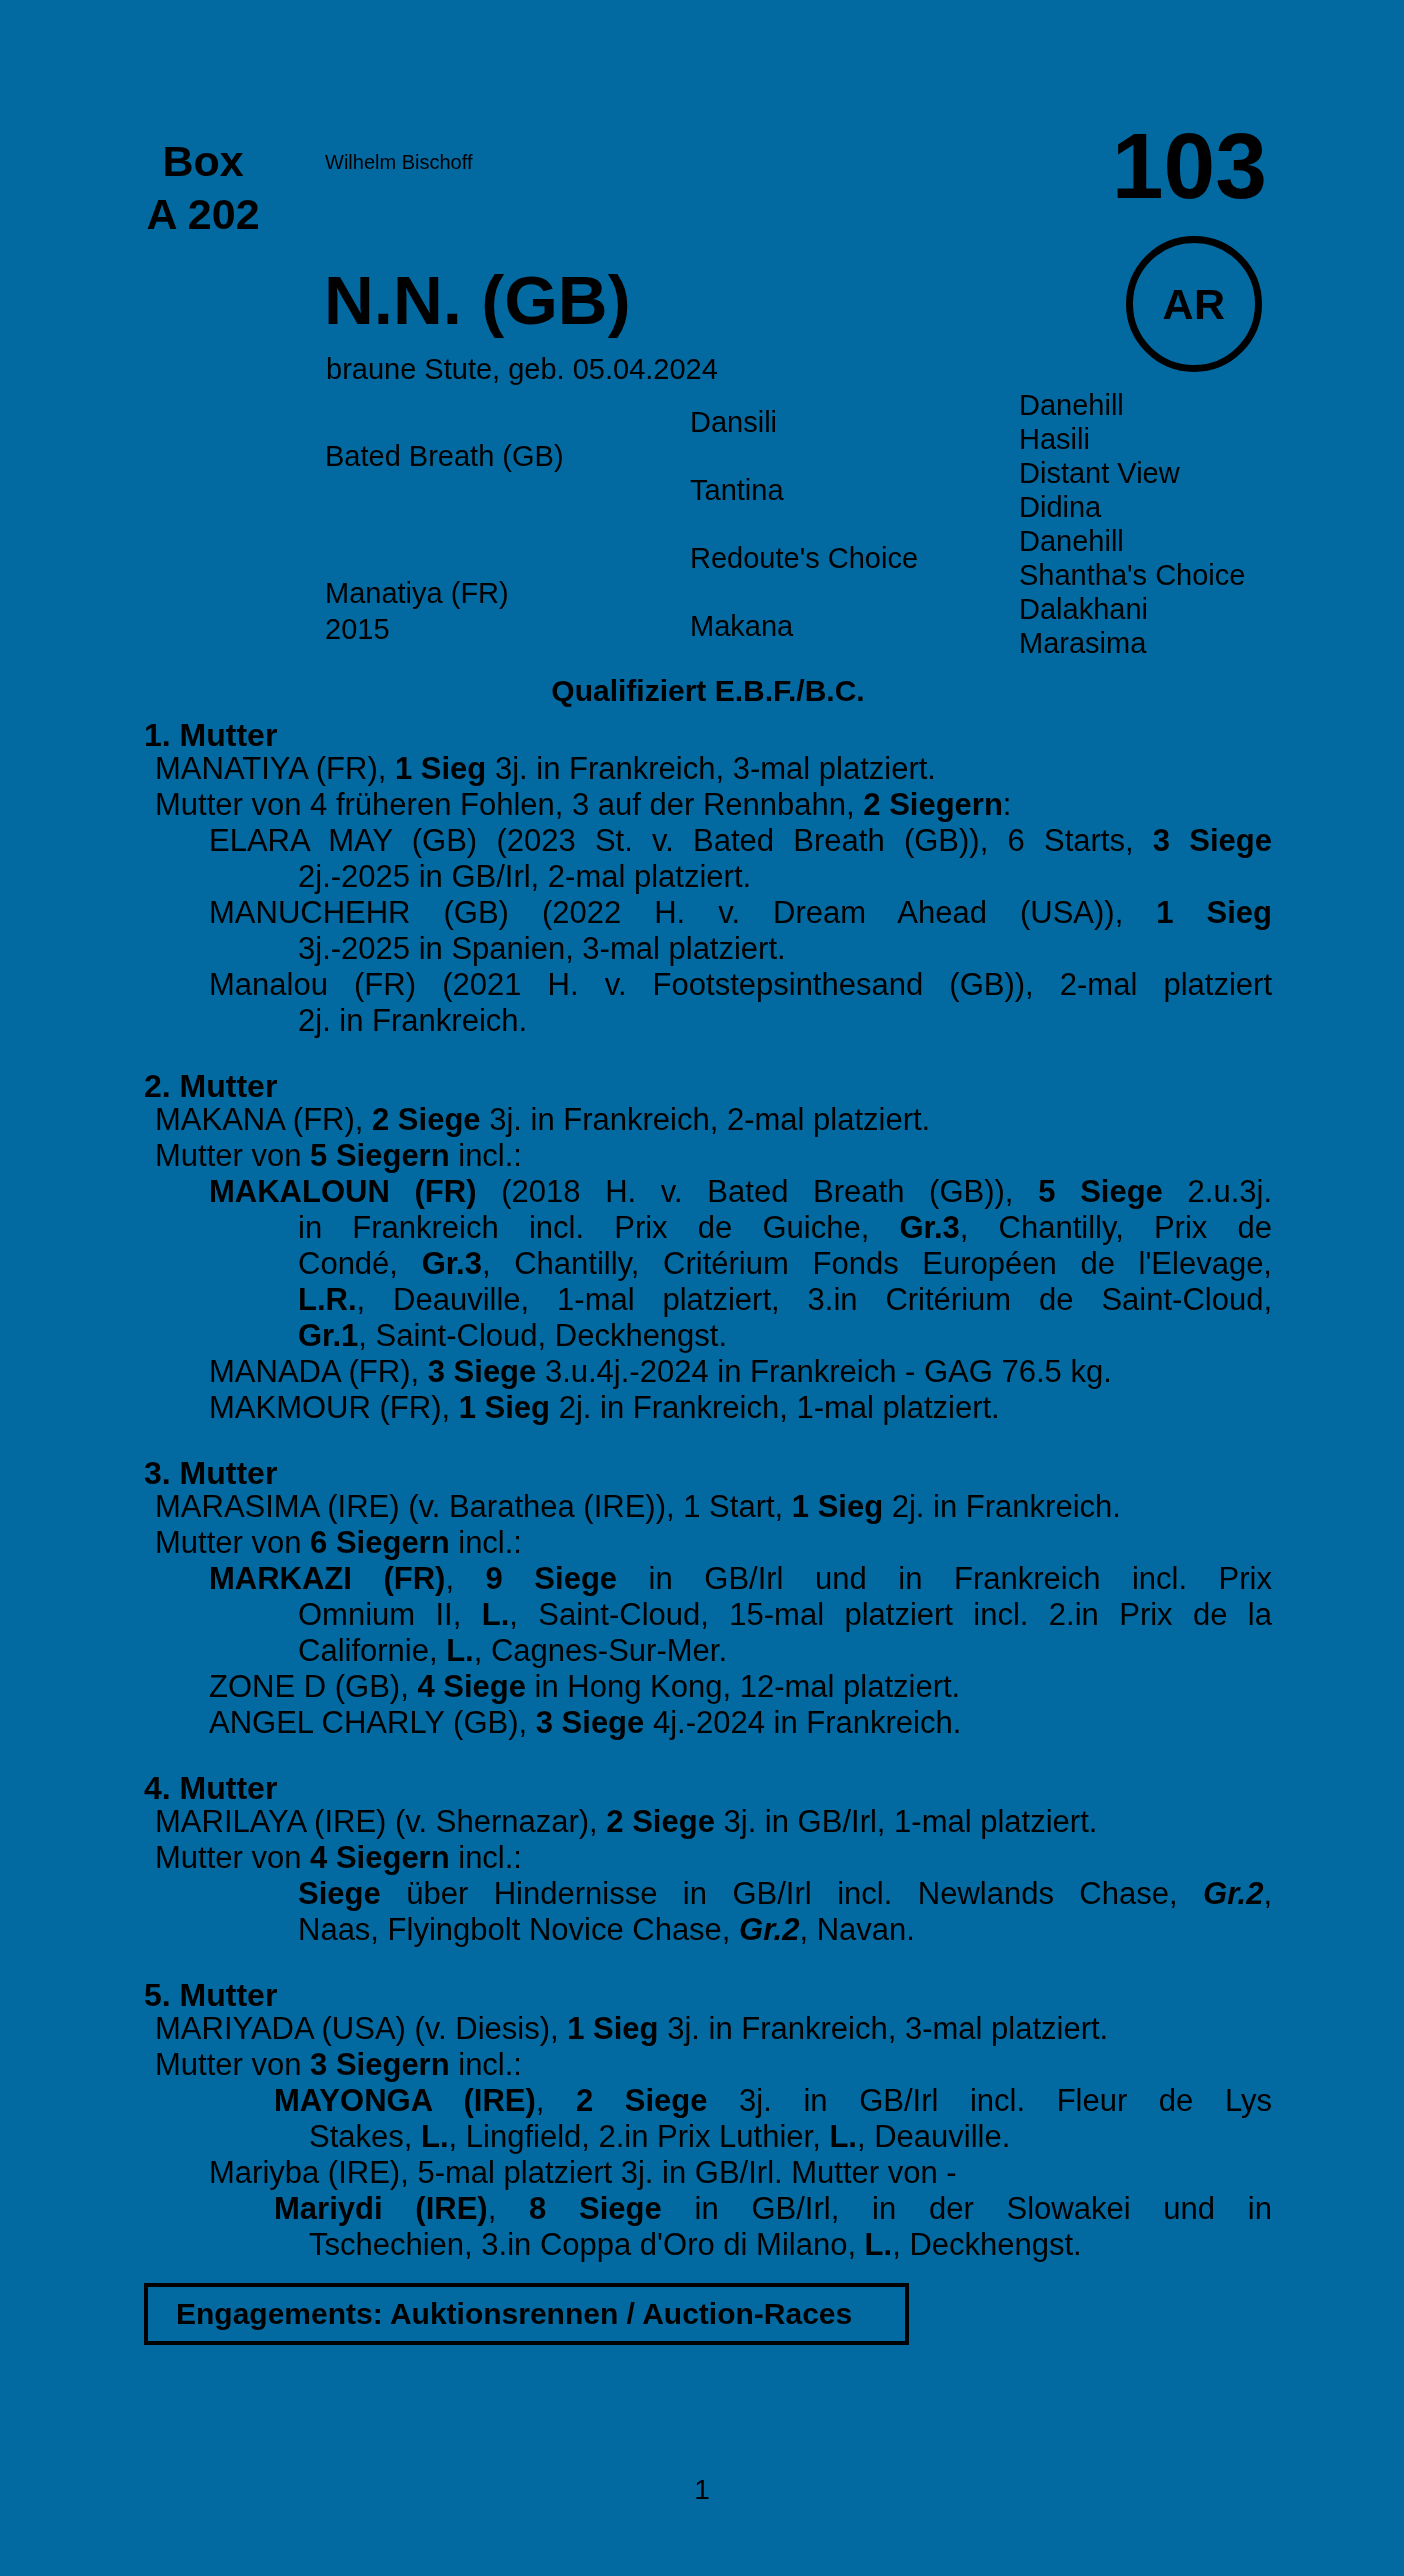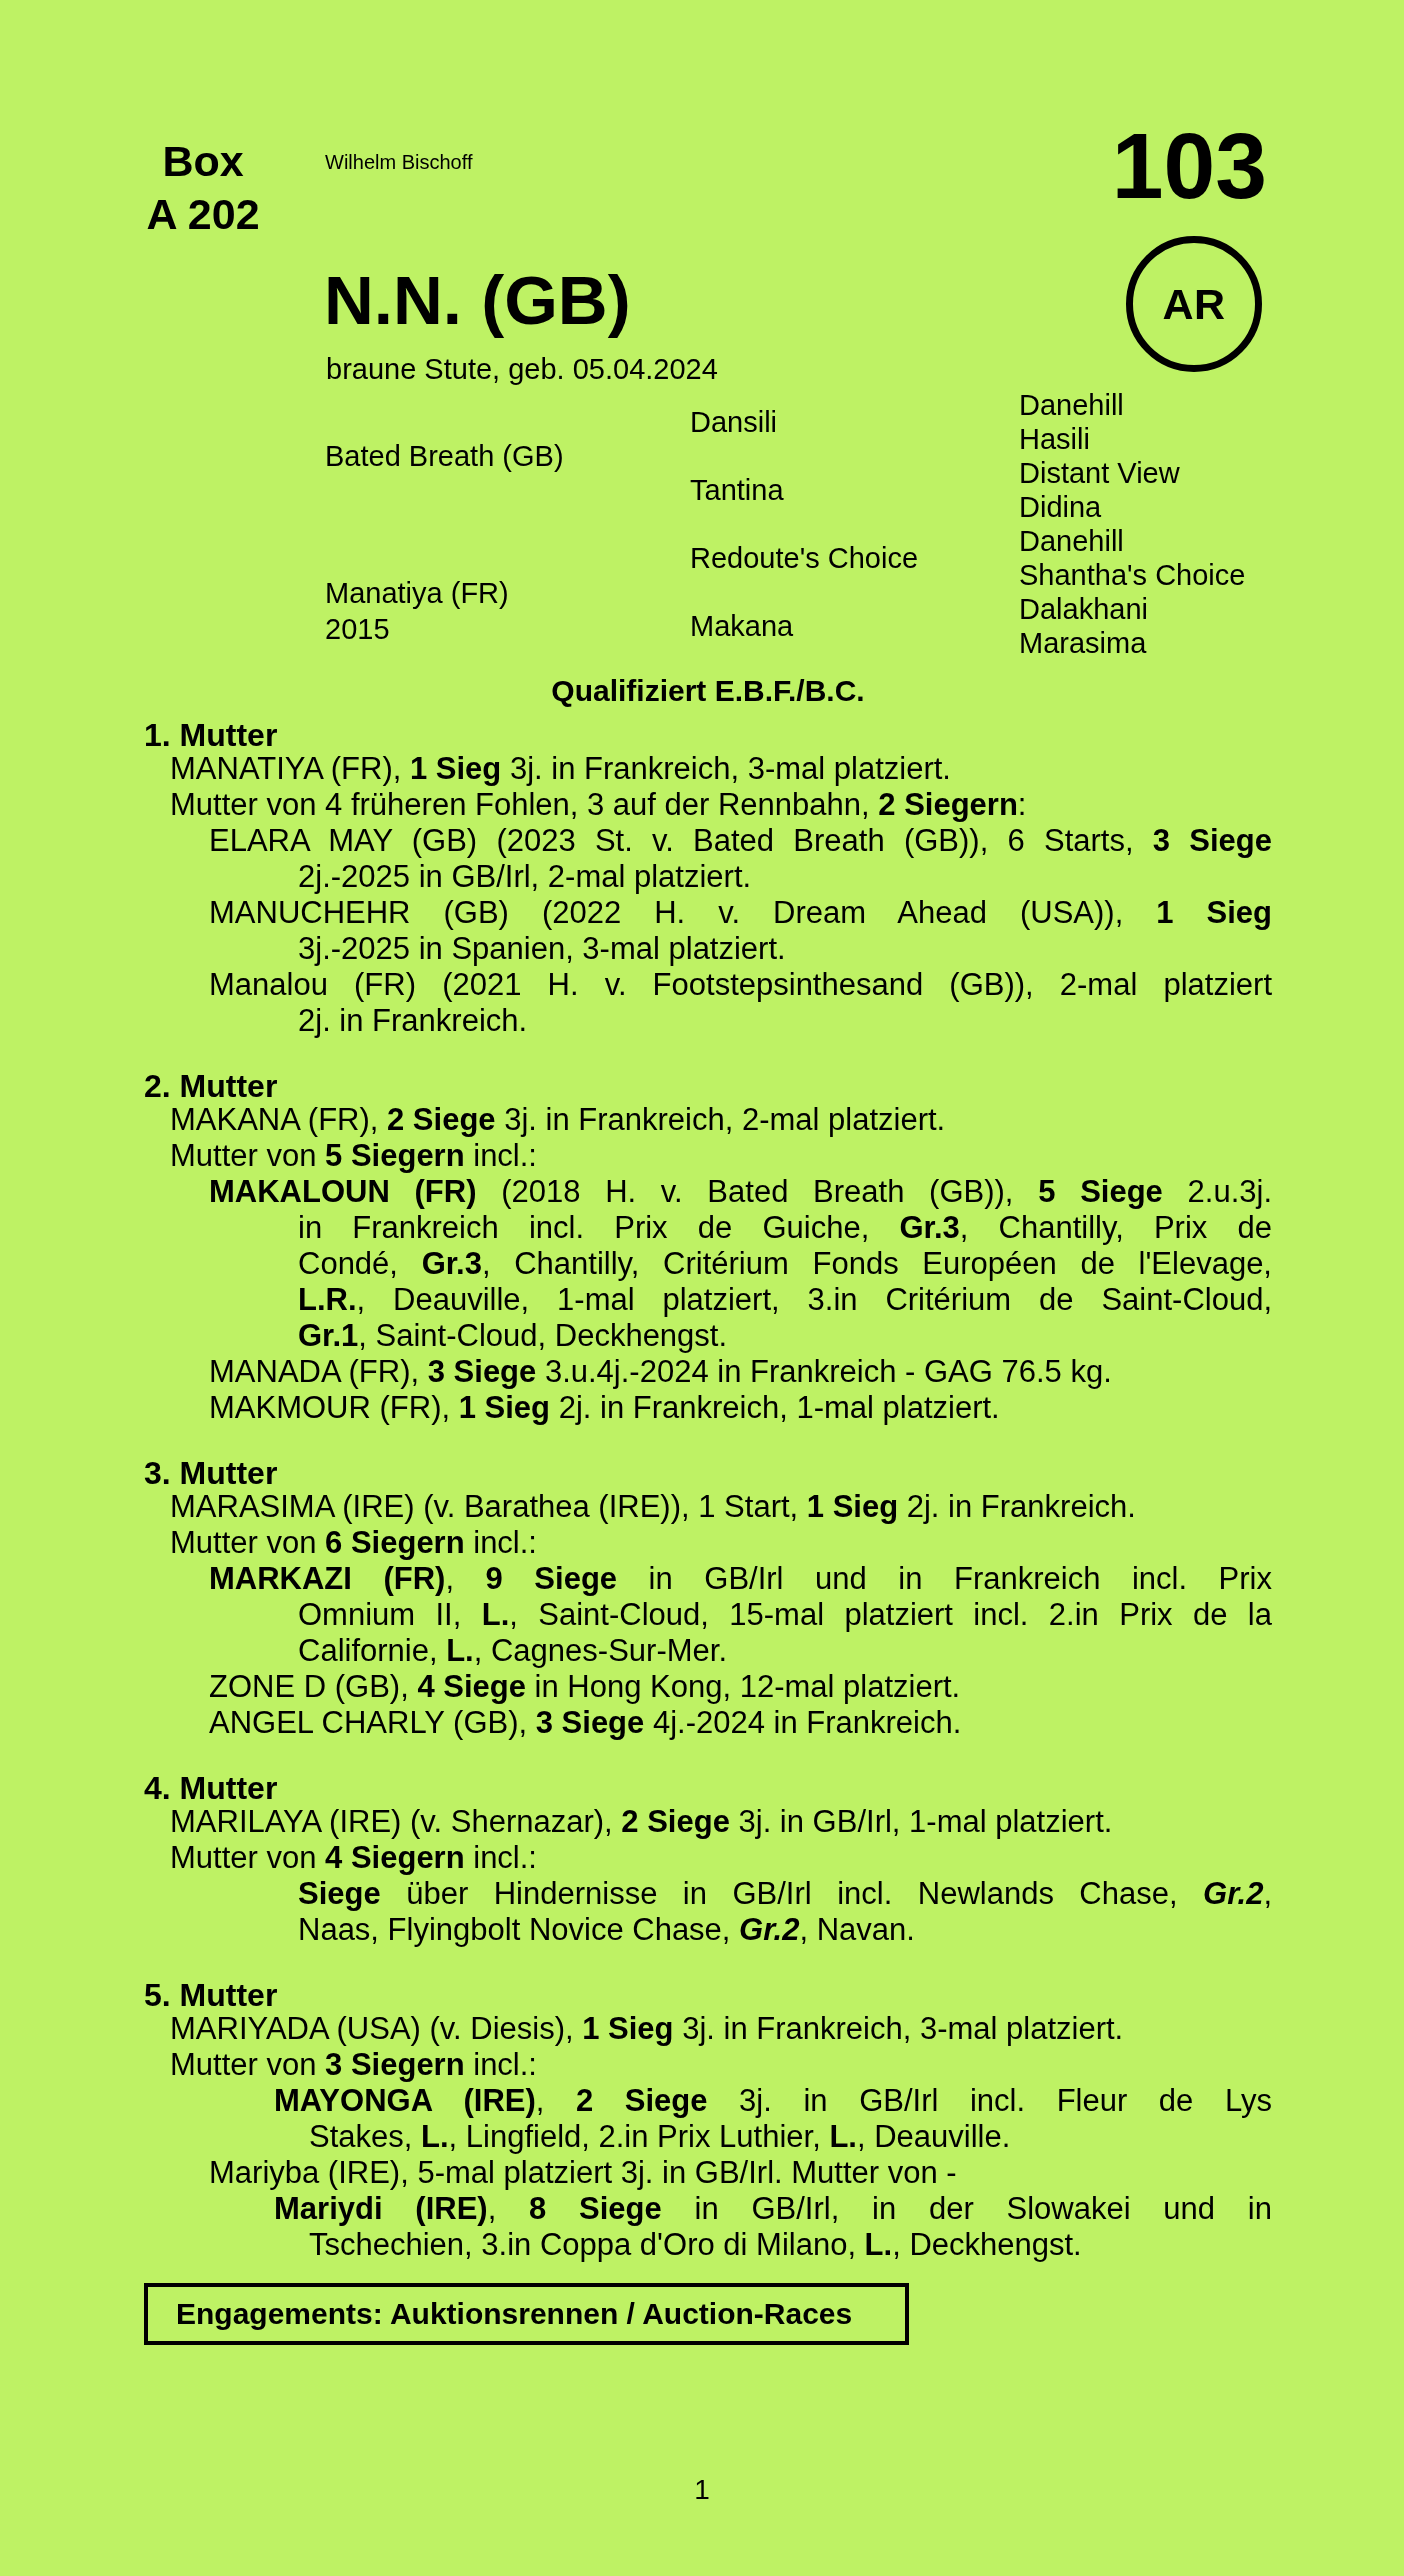--- a/index.html
+++ b/index.html
@@ -1,17 +1,17 @@
 <!DOCTYPE html>
 <html style="font-size:8.2px"><head>
 <meta charset="utf-8">
 <style>
   html,body{margin:0;padding:0;background:#888;}
   .sheet{
-    position:relative;width:1404px;height:2576px;background:#bef264;color:#000;
+    position:relative;width:1404px;height:2576px;background:#0369a1;color:#000;
     font-family:"Liberation Sans","DejaVu Sans",sans-serif;overflow:hidden;
   }
   
   .box-label{position:absolute;left:138px;top:135px;width:130px;text-align:center;
     font-weight:bold;font-size:43px;line-height:53px;}
   .consignor{position:absolute;left:325px;top:146px;font-size:20px;line-height:32px;}
   .lot-number{position:absolute;right:137px;top:120px;font-size:93px;font-weight:bold;line-height:93px;margin-left:8px;}
   .brand-circle{position:absolute;left:1126px;top:236px;width:122px;height:122px;
     border:7.2px solid #000;border-radius:50%;display:flex;align-items:center;justify-content:center;
     font-weight:bold;font-size:43px;letter-spacing:0.5px;}
@@ -20,21 +20,21 @@
   
   .ped-item{position:absolute;font-size:29px;line-height:34px;white-space:nowrap;}
   .ped-item .yr{display:block;line-height:36px;}
   
   .content{position:absolute;left:144px;top:673px;width:1128px;font-size:31px;line-height:36px;}
   .qualification{font-weight:bold;font-size:30px;line-height:36px;text-align:center;}
   .section{margin-top:31px;}
   #sections > .section:first-child{margin-top:10.3px;}
   .sec-heading{font-weight:bold;font-size:32px;line-height:32px;}
   .line{min-height:36px;}
-  .i0{margin-left:26px;}
+  .i0{margin-left:11px;}
   .i1{margin-left:65px;}
   .i2{margin-left:154px;}
   .i3{margin-left:130px;}
   .i4{margin-left:165px;}
   .nj{white-space:nowrap;}
   .jy{text-align:justify;text-align-last:justify;word-spacing:-0.15em;}
   .b{font-weight:bold;}
   .bi{font-weight:bold;font-style:italic;}
   .engagements-box{margin-top:20px;width:729px;border:4.6px solid #000;padding-left:28px;
     font-weight:bold;font-size:30px;line-height:54px;white-space:nowrap;}

